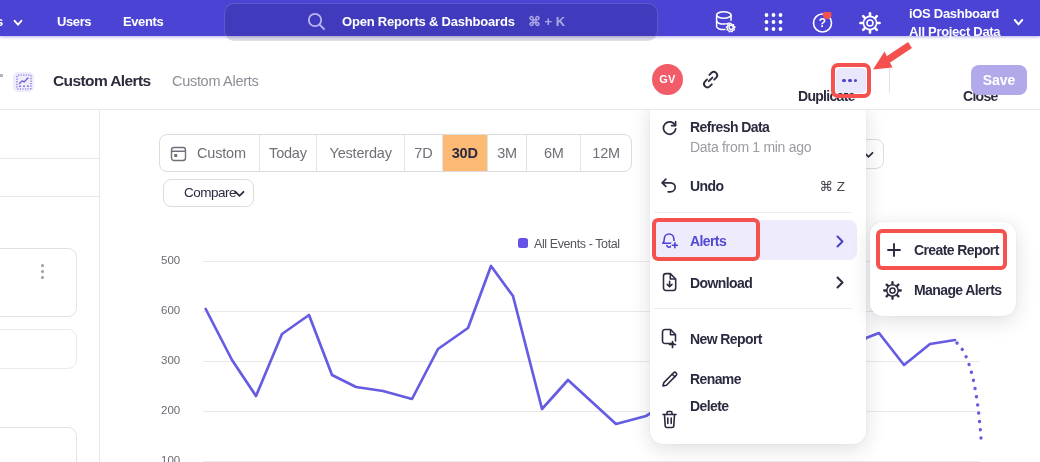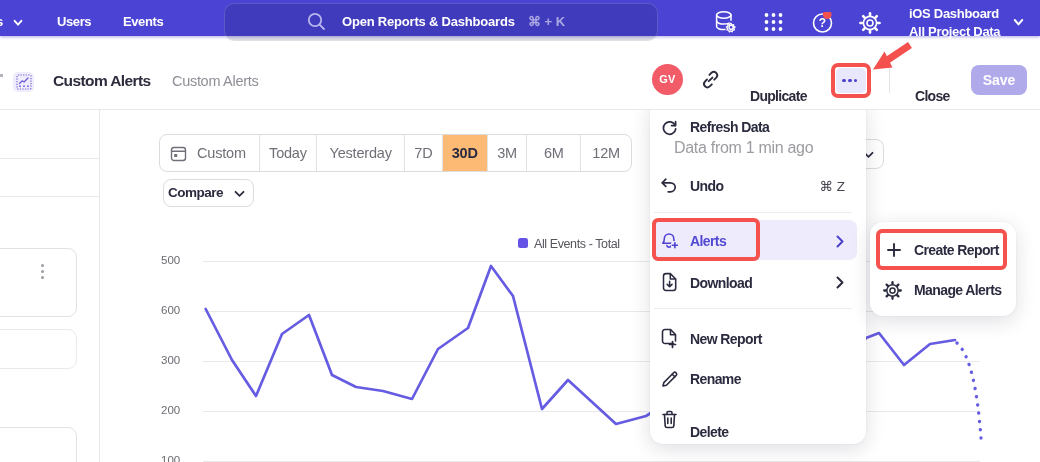--- a/index.html
+++ b/index.html
@@ -14,46 +14,46 @@
 .searchtxt { position:absolute; left:342px; top:0; height:44px; line-height:44px; color:#fff; font-size:13px; font-weight:700; letter-spacing:-0.2px; }
 .cmdk { position:absolute; left:528px; top:0; height:44px; line-height:44px; color:rgba(255,255,255,.55); font-size:13px; font-weight:700; }
 .proj1 { position:absolute; left:909px; top:6px; color:#fff; font-size:13px; font-weight:700; letter-spacing:-0.3px; }
 .proj2 { position:absolute; left:909px; top:23.5px; color:#fff; font-size:13px; font-weight:700; letter-spacing:-0.3px; }
 
 .header { position:absolute; left:0; top:50px; width:1040px; height:60px; background:#fff; border-bottom:1px solid #e8e8e8; }
 .repicon { position:absolute; left:13px; top:22px; width:21px; height:20px; background:#efedfc; border-radius:5px; }
 .h-title { position:absolute; left:53px; top:13px; height:36px; line-height:36px; font-size:15.5px; font-weight:700; color:#2c2c3d; letter-spacing:-0.6px;}
 .h-sub { position:absolute; left:172px; top:13px; height:36px; line-height:36px; font-size:14.5px; color:#8e8e97; letter-spacing:-0.3px; }
 .gv { position:absolute; left:652px; top:64px; width:31px; height:31px; border-radius:50%; background:#f25b68; color:#fff; font-size:11px; font-weight:700; text-align:center; line-height:31px; letter-spacing:.3px; }
-.hbtn { position:absolute; top:78px; height:36px; line-height:36px; font-size:14px; font-weight:700; color:#2c2c3d; letter-spacing:-0.7px; }
+.hbtn { position:absolute; top:78px; height:36px; line-height:36px; font-size:14px; font-weight:700; color:#2c2c3d; letter-spacing:-0.7px;margin-left:48px; }
 .hsep { position:absolute; left:889px; top:68px; width:1px; height:25px; background:#e4e4e4; }
 .dots-inner { position:absolute; left:836px; top:68px; width:30px; height:25px; background:#e9e7fb; border-radius:5px; }
 .dots-inner i { position:absolute; top:10.8px; width:3.6px; height:3.6px; border-radius:50%; background:#4b41cf; }
 .redbox1 { position:absolute; left:831px; top:63px; width:40px; height:35px; border:4.5px solid #f4514f; border-radius:7px; }
 .save { position:absolute; left:971px; top:65px; width:56px; height:30px; background:#b1aaea; border-radius:8px; color:#fff; font-size:14px; font-weight:700; text-align:center; line-height:30px; }
 
 .sidebar-border { position:absolute; left:99px; top:110px; width:1px; height:352px; background:#e7e7e7; }
 .sideline { position:absolute; left:0; width:99px; height:1px; background:#e9e9e9; }
 .sidecard { position:absolute; left:-15px; background:#fff; border:1px solid #e2e2e2; border-radius:9px; }
 .vdots i { position:absolute; left:55px; width:3.2px; height:3.2px; border-radius:50%; background:#9b9ba3; }
 
 .datectl { position:absolute; left:159px; top:134px; width:473px; height:38px; border:1px solid #dcdcdc; border-radius:8px; background:#fff; display:flex; overflow:hidden; }
 .seg { height:100%; line-height:36px; text-align:center; font-size:14.5px; color:#6f6f78; border-right:1px solid #e2e2e2; letter-spacing:-0.2px; }
 .seg:last-child { border-right:none; }
 .seg.sel { background:#fdba74; color:#2b2b40; font-weight:700; }
-.compare { position:absolute; left:163px; top:179px; width:91px; height:28px; border:1px solid #dcdcdc; border-radius:8px; background:#fff; font-size:13.5px; font-weight:700; color:#2b2b40; text-align:left; line-height:26px; padding-left:4px; letter-spacing:-0.5px; }
+.compare { position:absolute; left:163px; top:179px; width:91px; height:28px; border:1px solid #dcdcdc; border-radius:8px; background:#fff; font-size:13.5px; font-weight:400; color:#2b2b40; text-align:left; line-height:26px; padding-left:20px; letter-spacing:-0.5px; }
 
 .legsq { position:absolute; left:518px; top:238px; width:10px; height:10px; border-radius:2.5px; background:#6553e6; }
 .legtxt { position:absolute; left:534px; top:236.5px; font-size:12.5px; color:#56565f; letter-spacing:-0.4px; }
 
 .ylab { position:absolute; font-size:11.5px; color:#6a6a72; width:30px; }
 
 .menu { position:absolute; left:650px; top:100px; width:216px; height:344px; background:#fff; border-radius:13px; box-shadow:0 5px 20px rgba(30,30,60,.14), 0 0 2px rgba(0,0,0,.07); }
 .mi { position:absolute; left:40px; font-size:14px; font-weight:700; color:#2b2b40; letter-spacing:-0.6px; }
-.msub { position:absolute; left:24px; font-size:16px; color:#9b9ba2; letter-spacing:-0.3px; }
+.msub { position:absolute; left:40px; font-size:14px; color:#9b9ba2; letter-spacing:-0.3px; }
 .mdiv { position:absolute; left:4px; width:198px; height:1px; background:#ececec; }
 .mhl { position:absolute; left:4px; top:120px; width:203px; height:40px; background:#edebfc; border-radius:8px; }
 .redbox2 { position:absolute; left:2px; top:118px; width:108px; height:43px; border:4.5px solid #f4514f; border-radius:6px; }
 .chev { position:absolute; font-size:13px; font-weight:700; }
 .submenu { position:absolute; left:870px; top:222px; width:146px; height:94px; background:#fff; border-radius:13px; box-shadow:0 5px 20px rgba(30,30,60,.14), 0 0 2px rgba(0,0,0,.07); }
 .redbox3 { position:absolute; left:6px; top:7px; width:131px; height:41px; border:4.5px solid #f4514f; border-radius:6px; }
 .linebtn { position:absolute; left:894px; top:138px; width:98px; height:31px; border:1px solid #dcdcdc; border-radius:8px; background:#fff; }
 .hidbtn { position:absolute; left:800px; top:139px; width:84px; height:30px; border:1px solid #dcdcdc; border-radius:8px; background:#fff; }
 </style>
 </head>
@@ -172,21 +172,21 @@
         <path d="M11.2 4.2 L13.8 6.8"></path>
       </svg>
   <div class="mi" style="top:271px;">Rename</div>
 
   <svg style="position:absolute; left:11px; top:310px;" width="17" height="19" viewBox="0 0 17 19" fill="none" stroke="#2b2b40" stroke-width="1.6" stroke-linecap="round" stroke-linejoin="round">
         <path d="M2 4.5 H15"></path>
         <path d="M3.5 4.5 L4.2 16 A1.8 1.8 0 0 0 6 17.5 H11 A1.8 1.8 0 0 0 12.8 16 L13.5 4.5"></path>
         <path d="M6 4.2 V2.8 A1.3 1.3 0 0 1 7.3 1.5 H9.7 A1.3 1.3 0 0 1 11 2.8 V4.2"></path>
         <path d="M6.8 8 V13.5 M10.2 8 V13.5"></path>
       </svg>
-  <div class="mi" style="top:324px;text-align:right;">Delete</div>
+  <div class="mi" style="top:298px;text-align:right;">Delete</div>
 </div>
 
 <div class="submenu">
   <svg style="position:absolute; left:17px; top:21px;" width="14" height="14" viewBox="0 0 14 14" fill="none" stroke="#2b2b40" stroke-width="1.9" stroke-linecap="round">
         <path d="M7 1 V13 M1 7 H13"></path>
       </svg>
   <div class="mi" style="left:44px; top:20px;">Create Report</div>
   <svg style="position:absolute; left:13px; top:59px;" width="19" height="19" viewBox="0 0 19 19" fill="none" stroke="#2b2b40" stroke-linecap="round">
         <circle cx="9.5" cy="9.5" r="2.6" stroke-width="1.5"></circle>
         <circle cx="9.5" cy="9.5" r="5.7" stroke-width="1.5"></circle>

